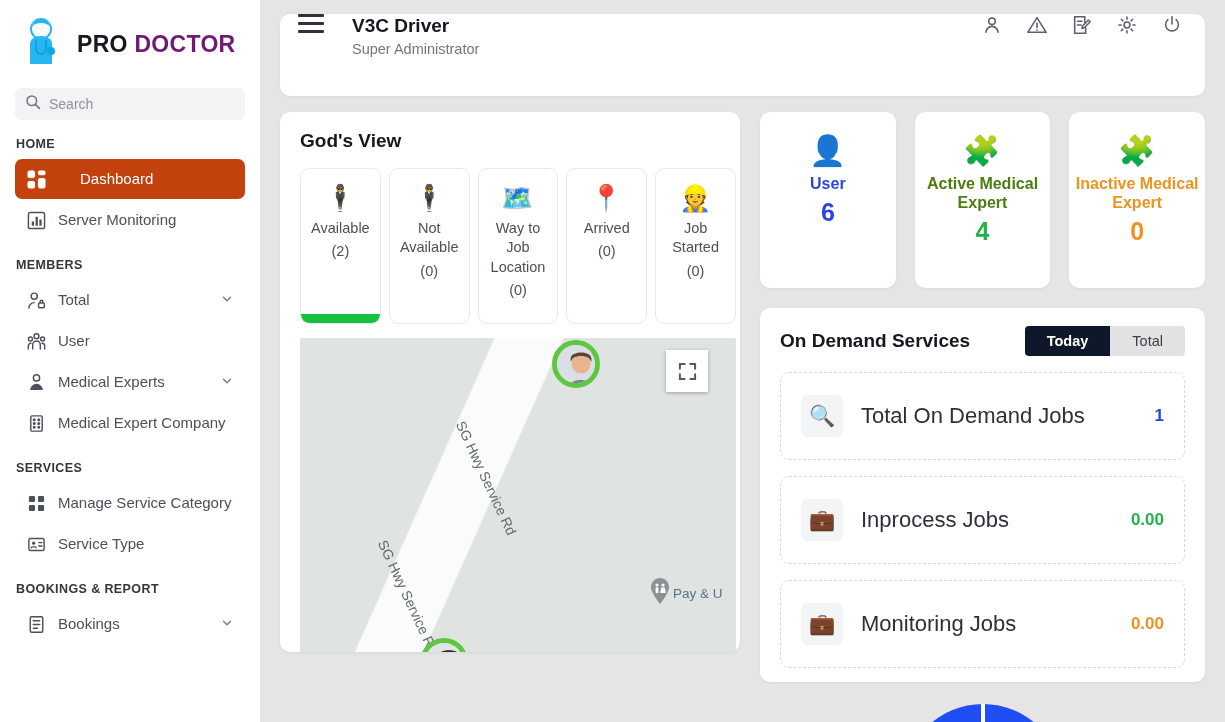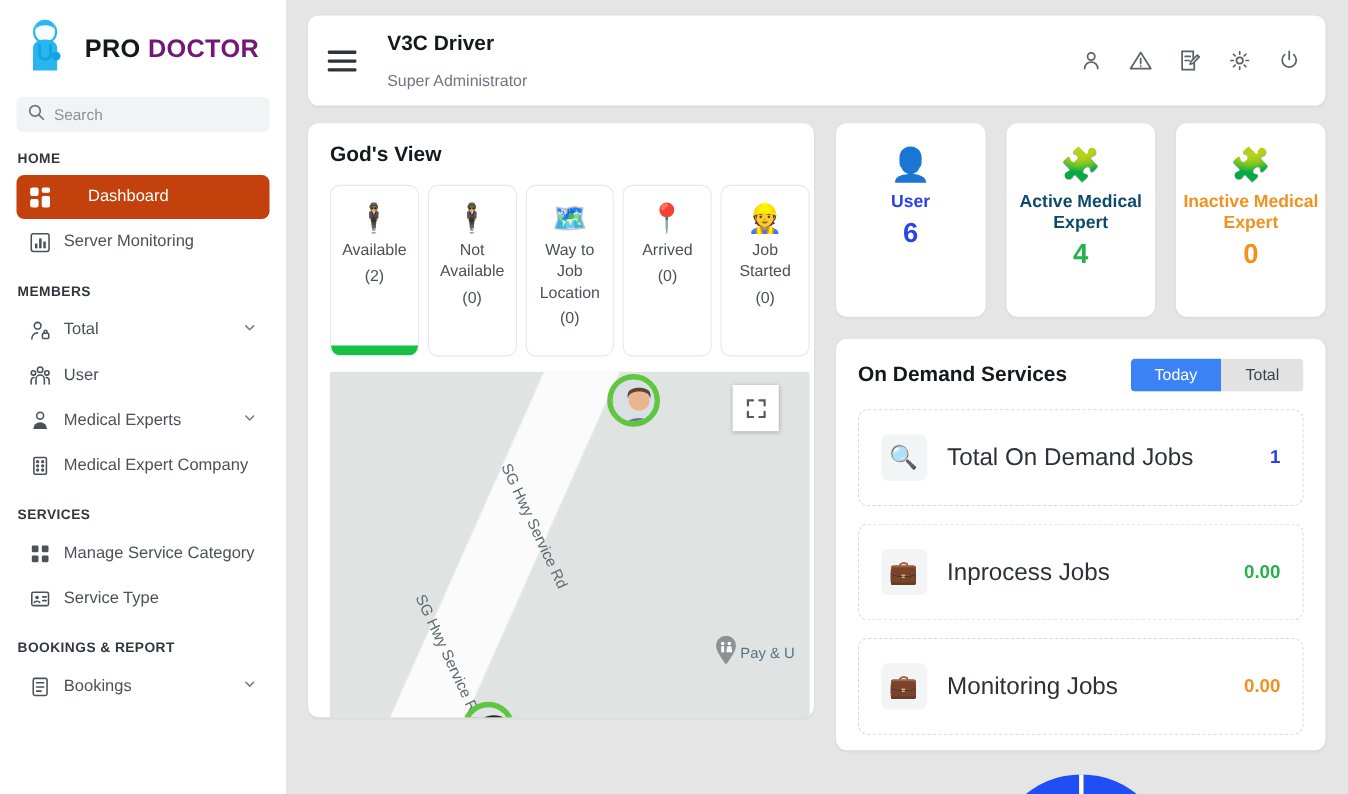--- a/index.html
+++ b/index.html
@@ -63,28 +63,28 @@
   .nav-item .chev { width: 14px; flex: 0 0 14px; opacity: .75; }
   .nav-item.active { background: #c2410c; color: #fff; gap: 34px; }
   .nav-item.active .ico svg { stroke: #fff; fill: #fff; }
 
   
   .main { flex: 1; height: 722px; padding: 14px 20px 0 20px; overflow: hidden; }
 
   .topbar {
     background: #fff; border-radius: 10px;
     height: 82px;
-    display: flex; align-items: center;
+    display: flex; align-items: flex-start;
     padding: 0 22px 0 18px;
     box-shadow: 0 1px 3px rgba(0,0,0,.06);
   }
   .hamburger { width: 26px; display: flex; flex-direction: column; gap: 5px; cursor: pointer; margin-right: 28px; }
   .hamburger span { display: block; height: 3px; background: #2f3238; border-radius: 1px; }
   .topbar-title { font-size: 19px; font-weight: bold; color: #16181d; line-height: 1.25; }
-  .topbar-sub { font-size: 14.5px; color: #707680; margin-top: 14px; }
+  .topbar-sub { font-size: 14.5px; color: #707680; margin-top: 3px; }
   .topbar-icons { margin-left: auto; display: flex; align-items: center; gap: 23px; }
   .topbar-icons .ti { cursor: pointer; display: flex; }
 
   .content { display: flex; gap: 20px; margin-top: 16px; }
   .col-left { width: 460px; flex: 0 0 460px; }
   .col-right { flex: 1; }
 
   .card { background: #fff; border-radius: 10px; box-shadow: 0 1px 3px rgba(0,0,0,.06); }
 
   .gods-panel { padding: 18px 4px 0 20px; height: 540px; overflow: hidden; }
@@ -171,21 +171,21 @@
   }
   .stat-emoji { font-size: 30px; line-height: 38px; }
   .stat-label { font-size: 16px; font-weight: bold; margin-top: 4px; line-height: 1.2; }
   .stat-value { font-size: 25px; font-weight: bold; margin-top: 5px; }
 
   .ods-panel { margin-top: 20px; background: #fff; border-radius: 10px; box-shadow: 0 1px 3px rgba(0,0,0,.06); padding: 18px 20px 14px 20px; }
   .ods-head { display: flex; align-items: center; }
   .ods-title { font-size: 19px; font-weight: bold; color: #16181d; }
   .toggle { margin-left: auto; display: flex; border-radius: 4px; overflow: hidden; }
   .toggle div { padding: 7px 22px; font-size: 14.5px; cursor: pointer; }
-  .toggle .on { background: #3b82f6; color: #fff; font-weight: normal; }
+  .toggle .on { background: #0f172a; color: #fff; font-weight: bold; }
   .toggle .off { background: #e2e2e2; color: #3b3f46; }
 
   .job-row {
     margin-top: 16px;
     border: 1px dashed #d6d8dc;
     border-radius: 9px;
     height: 88px;
     display: flex; align-items: center;
     padding: 0 20px;
     gap: 18px;
@@ -491,21 +491,21 @@
 
       <div class="col-right">
         <div class="stats-row" id="stats-row">
             <div class="stat-card">
               <div class="stat-emoji">👤</div>
               <div class="stat-label" style="color:#2a43e8">User</div>
               <div class="stat-value" style="color:#2a43e8">6</div>
             </div>
             <div class="stat-card">
               <div class="stat-emoji">🧩</div>
-              <div class="stat-label" style="color:#0c4a6e">Active Medical Expert</div>
+              <div class="stat-label" style="color:#4d7c0f">Active Medical Expert</div>
               <div class="stat-value" style="color:#23b24b">4</div>
             </div>
             <div class="stat-card">
               <div class="stat-emoji">🧩</div>
               <div class="stat-label" style="color:#ef9220">Inactive Medical Expert</div>
               <div class="stat-value" style="color:#ef9220">0</div>
             </div>
           </div>
 
         <section class="ods-panel">

